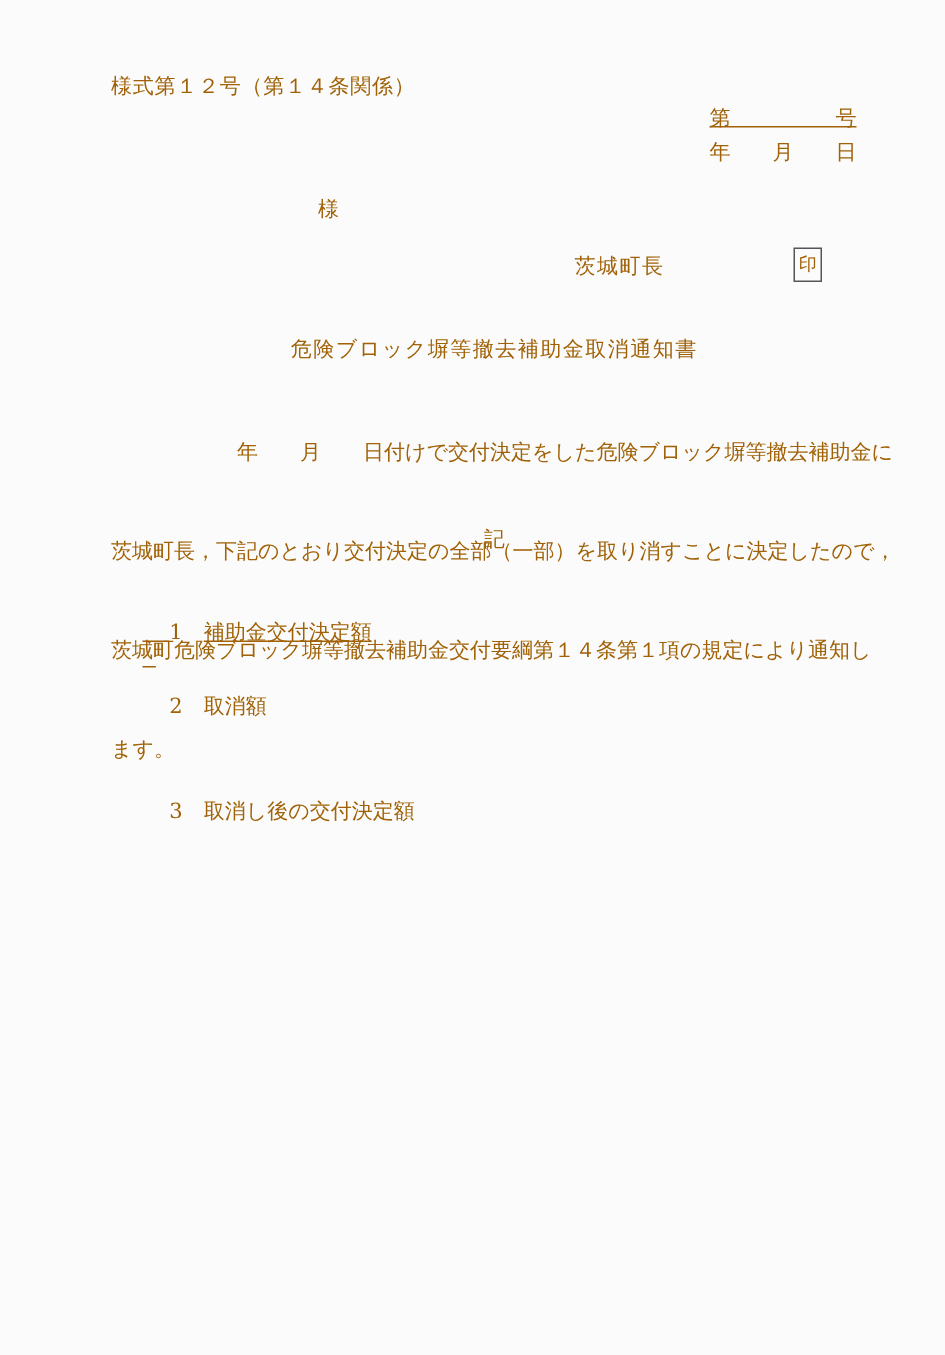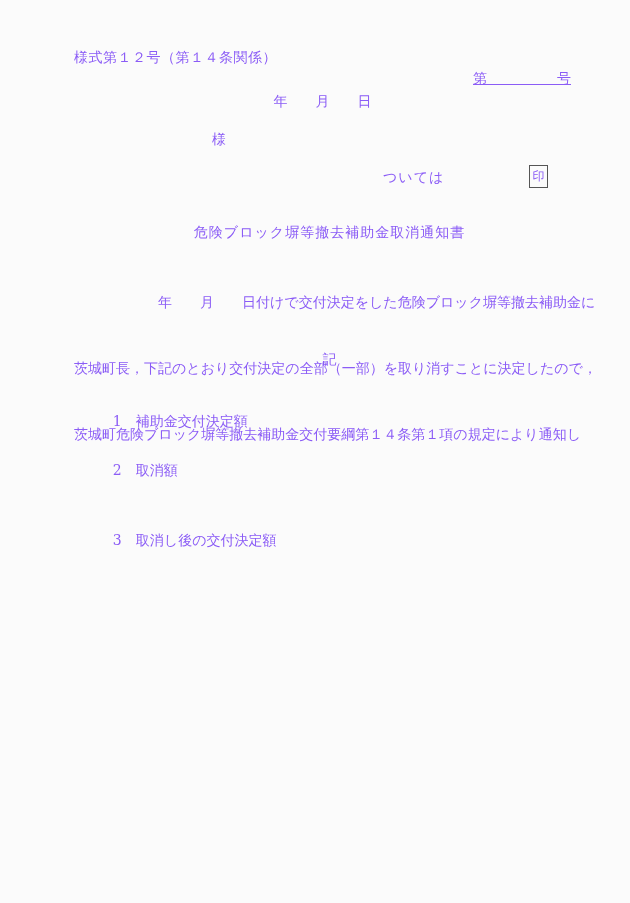--- a/index.html
+++ b/index.html
@@ -6,32 +6,32 @@
     margin: 0;
     padding: 0;
     background: #e8e8e8;
   }
   .page {
     position: relative;
     width: 630px;
     height: 903px;
     margin: 0 auto;
     background: #fbfbfb;
-    color: #8b5cf6;
+    color: #a16207;
     font-family: "DejaVu Serif", "Liberation Serif", serif;
     font-size: 14px;
     overflow: hidden;
   }
   .abs { position: absolute; white-space: pre; }
 
   .form-number   { left: 74px;  top: 49px;  letter-spacing: 0.5px; }
 
   .right-col     { left: 74px;  width: 497px; text-align: right; }
   .doc-number    { top: 70px; text-decoration: underline; }
-  .date-line     { top: 93px; text-align: center; }
+  .date-line     { top: 93px; }
 
   .addressee     { left: 212px; top: 131px; }
 
   .sender        { left: 383px; top: 169px; letter-spacing: 1px; }
   .seal-box {
     position: absolute;
     left: 529px; top: 165px;
     width: 17px; height: 21px;
     border: 1px solid #555555;
     text-align: center;
@@ -54,21 +54,21 @@
   }
   .body-text .line { white-space: pre; }
 
   .record-heading {
     left: 74px; top: 351px;
     width: 511px;
     text-align: center;
   }
 
   .item { left: 95px; }
-  .item-1 { top: 397px; }
+  .item-1 { top: 397px; text-decoration: underline; }
   .item-2 { top: 446px; }
   .item-3 { top: 516px; }
   .item-4 { top: 575px; }
   .item-number {
     display: inline-block;
     min-width: 9px;
     margin-right: 14px;
   }
 </style>
 </head>
@@ -77,30 +77,31 @@
 <div class="page">
 
   <div class="abs form-number">様式第１２号（第１４条関係）</div>
 
   <div class="abs right-col doc-number">第　　　　　号</div>
 
   <div class="abs right-col date-line">年　　月　　日</div>
 
   <div class="abs addressee">様</div>
 
-  <div class="abs sender">ついては</div>
+  <div class="abs sender">茨城町長</div>
 
   <div class="seal-box">印</div>
 
   <div class="abs doc-title">危険ブロック塀等撤去補助金取消通知書</div>
 
   <div class="abs body-text">
     <div class="line">　　　　　　年　　月　　日付けで交付決定をした危険ブロック塀等撤去補助金に</div>
     <div class="line">茨城町長，下記のとおり交付決定の全部（一部）を取り消すことに決定したので，</div>
     <div class="line">茨城町危険ブロック塀等撤去補助金交付要綱第１４条第１項の規定により通知し</div>
+    <div class="line">ます。</div>
   </div>
 
   <div class="abs record-heading">記</div>
 
   <div class="abs item item-1">
     <span class="item-number">1</span><span>補助金交付決定額</span>
   </div>
 
   <div class="abs item item-2">
     <span class="item-number">2</span><span>取消額</span>

